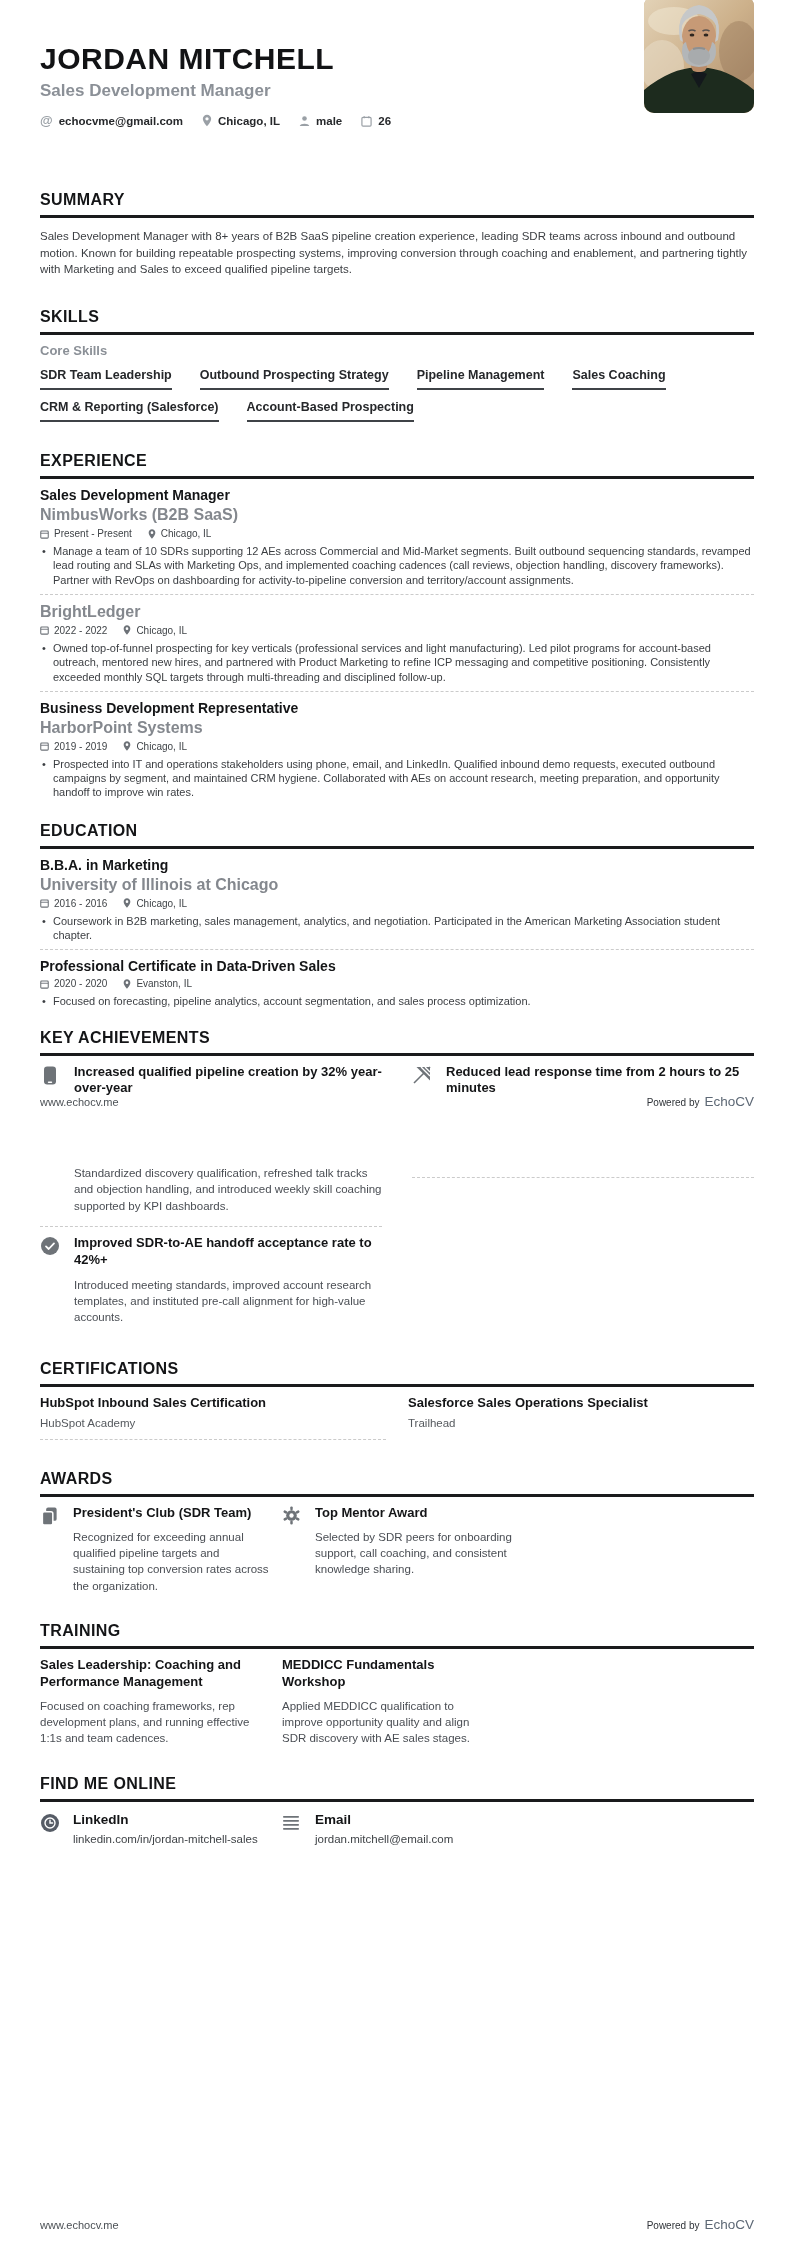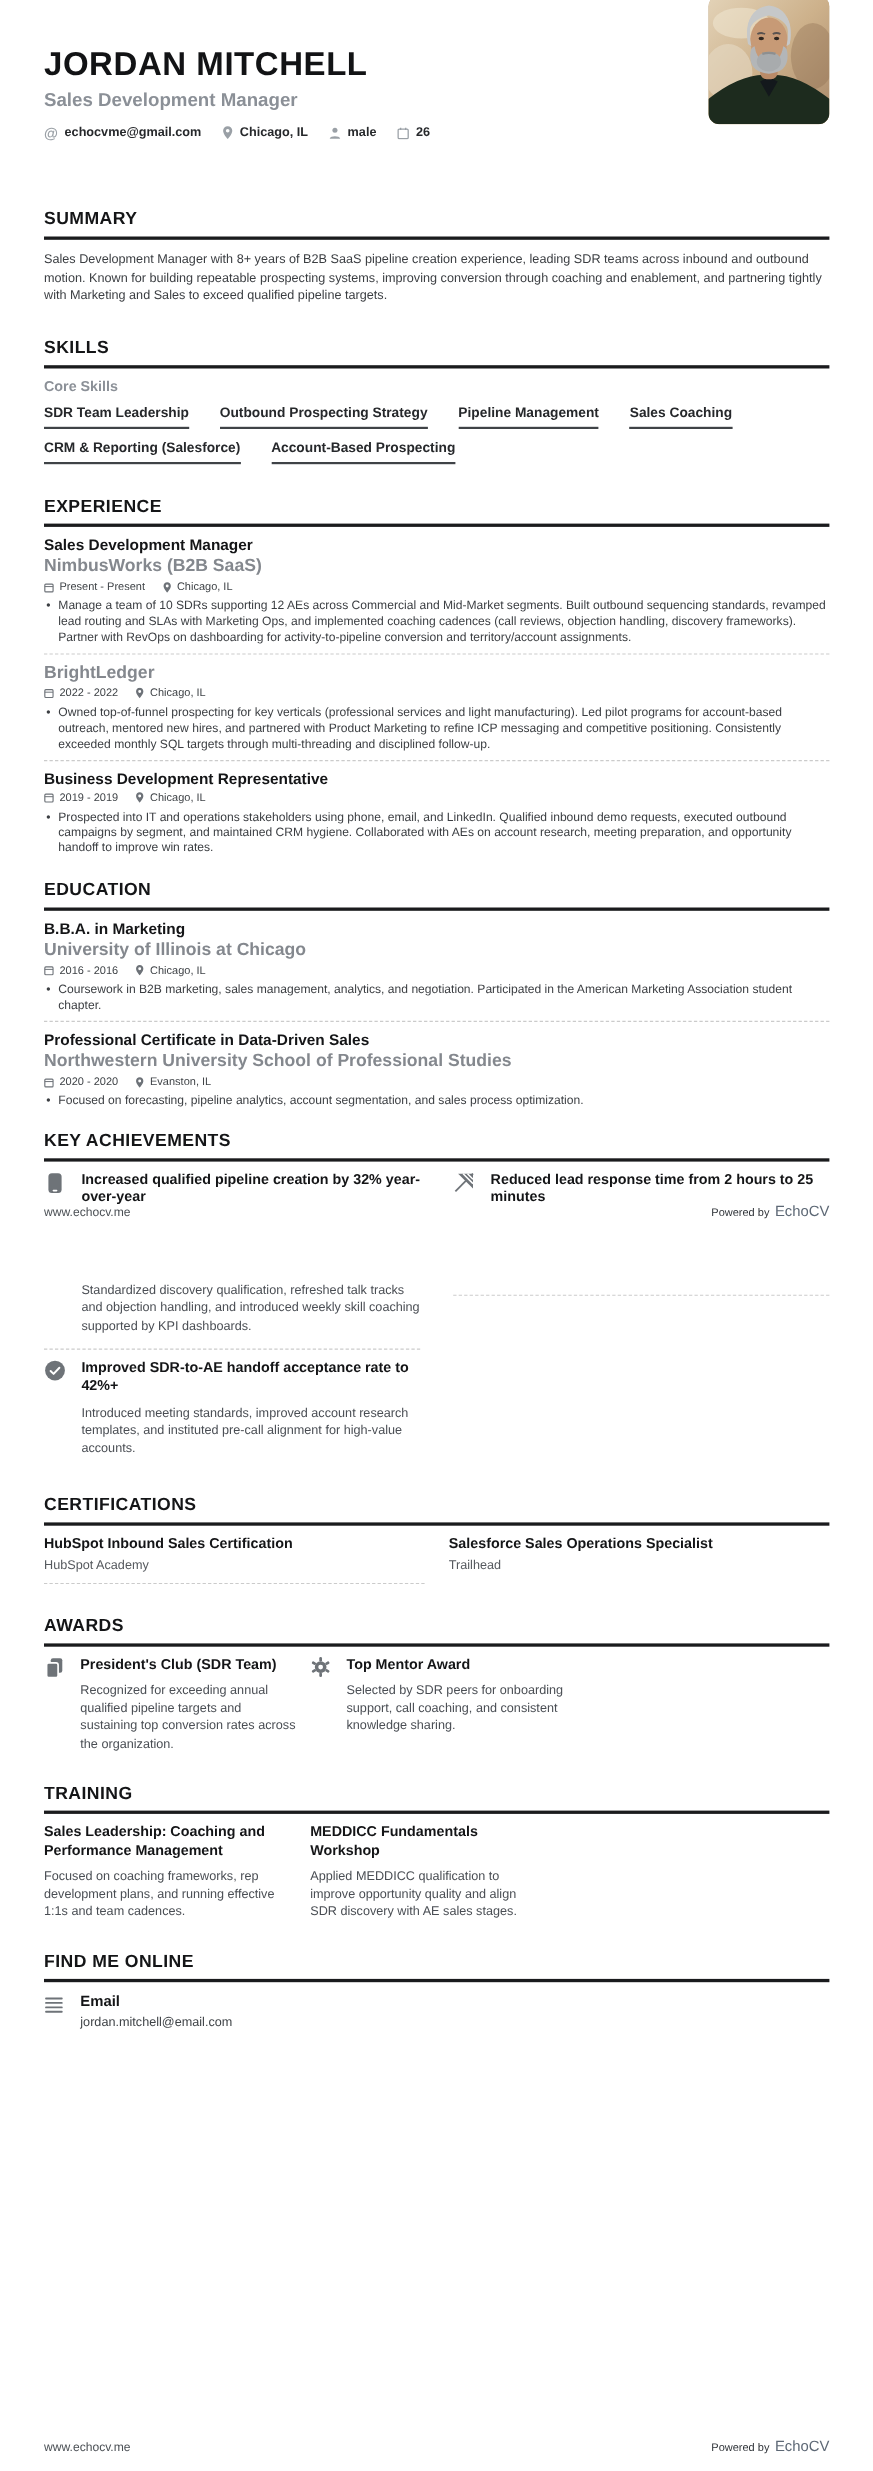--- a/index.html
+++ b/index.html
@@ -237,20 +237,21 @@
             </span>
           <span>Chicago, IL</span>
         </span>
       </div>
       <p class="bullet">Owned top-of-funnel prospecting for key verticals (professional services and light manufacturing). Led pilot programs for account-based outreach, mentored new hires, and partnered with Product Marketing to refine ICP messaging and competitive positioning. Consistently exceeded monthly SQL targets through multi-threading and disciplined follow-up.</p>
       <hr class="dashed">
     </article>
 
     <article class="entry">
       <div class="role">Business Development Representative</div>
+      <div class="org">HarborPoint Systems</div>
       <div class="meta">
         <span class="meta-item">
           <span class="ic">
               <svg width="9" height="10" viewBox="0 0 12 12">
                 <rect x="1" y="2" width="10" height="9.5" rx="1.2" fill="none" stroke="currentColor" stroke-width="1.4"></rect>
                 <line x1="1" y1="5" x2="11" y2="5" stroke="currentColor" stroke-width="1.2"></line>
               </svg>
             </span>
           <span>2019 - 2019</span>
         </span>
@@ -291,21 +292,20 @@
             </span>
           <span>Chicago, IL</span>
         </span>
       </div>
       <p class="bullet">Coursework in B2B marketing, sales management, analytics, and negotiation. Participated in the American Marketing Association student chapter.</p>
       <hr class="dashed">
     </article>
 
     <article class="entry">
       <div class="role">Professional Certificate in Data-Driven Sales</div>
-      <div class="org">Northwestern University School of Professional Studies</div>
       <div class="meta">
         <span class="meta-item">
           <span class="ic">
               <svg width="9" height="10" viewBox="0 0 12 12">
                 <rect x="1" y="2" width="10" height="9.5" rx="1.2" fill="none" stroke="currentColor" stroke-width="1.4"></rect>
                 <line x1="1" y1="5" x2="11" y2="5" stroke="currentColor" stroke-width="1.2"></line>
               </svg>
             </span>
           <span>2020 - 2020</span>
         </span>
@@ -446,20 +446,33 @@
       </div>
       <div></div>
     </div>
   </section>
 
   <section class="sec" style="margin-top:28px;">
     <h2 class="sec-head">FIND ME ONLINE</h2>
     <div class="grid3">
       <div class="online-item">
         <span class="ach-icon">
+          <svg width="20" height="20" viewBox="0 0 20 20">
+              <circle cx="10" cy="10" r="9" fill="#565c66"></circle>
+              <circle cx="10" cy="10" r="5" fill="none" stroke="#fff" stroke-width="1.4"></circle>
+              <path d="M10 7.2 V10 H12.6" stroke="#fff" stroke-width="1.4" fill="none" stroke-linecap="round"></path>
+            </svg>
+        </span>
+        <div>
+          <div class="online-label">LinkedIn</div>
+          <div class="online-value">linkedin.com/in/jordan-mitchell-sales</div>
+        </div>
+      </div>
+      <div class="online-item">
+        <span class="ach-icon">
           <svg width="18" height="18" viewBox="0 0 18 18">
               <g fill="currentColor">
                 <rect x="1" y="3" width="16" height="1.7" rx=".8"></rect>
                 <rect x="1" y="7" width="16" height="1.7" rx=".8"></rect>
                 <rect x="1" y="11" width="16" height="1.7" rx=".8"></rect>
                 <rect x="1" y="15" width="16" height="1.7" rx=".8"></rect>
               </g>
             </svg>
         </span>
         <div>

